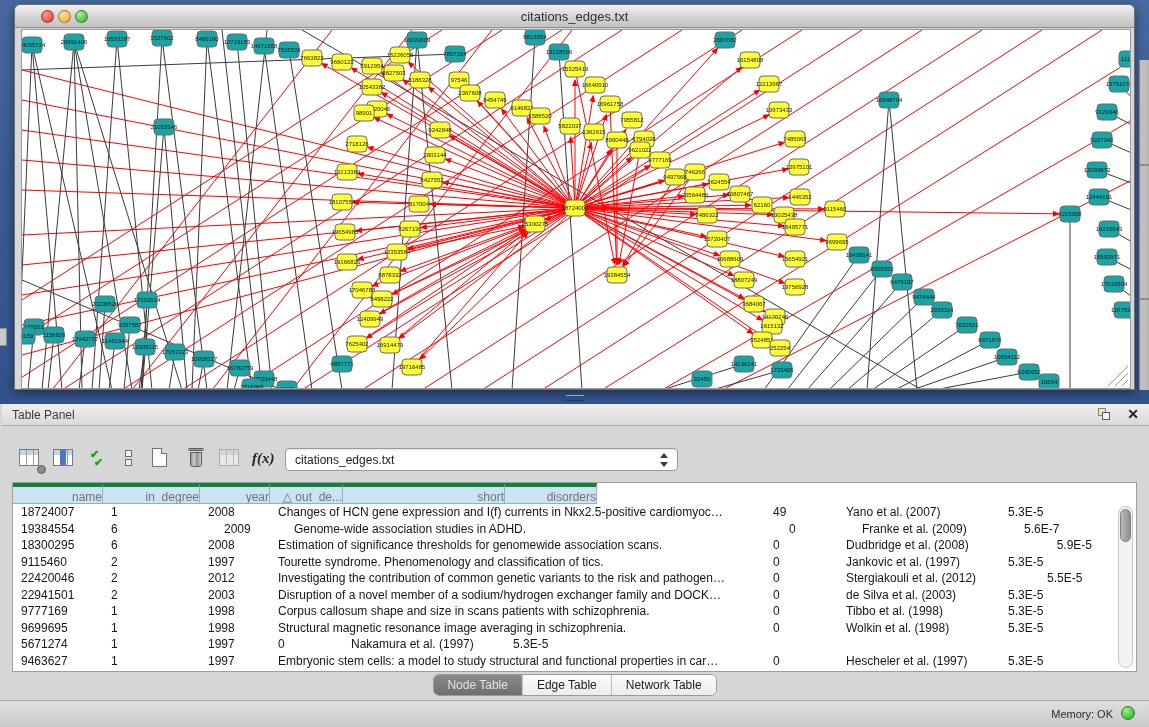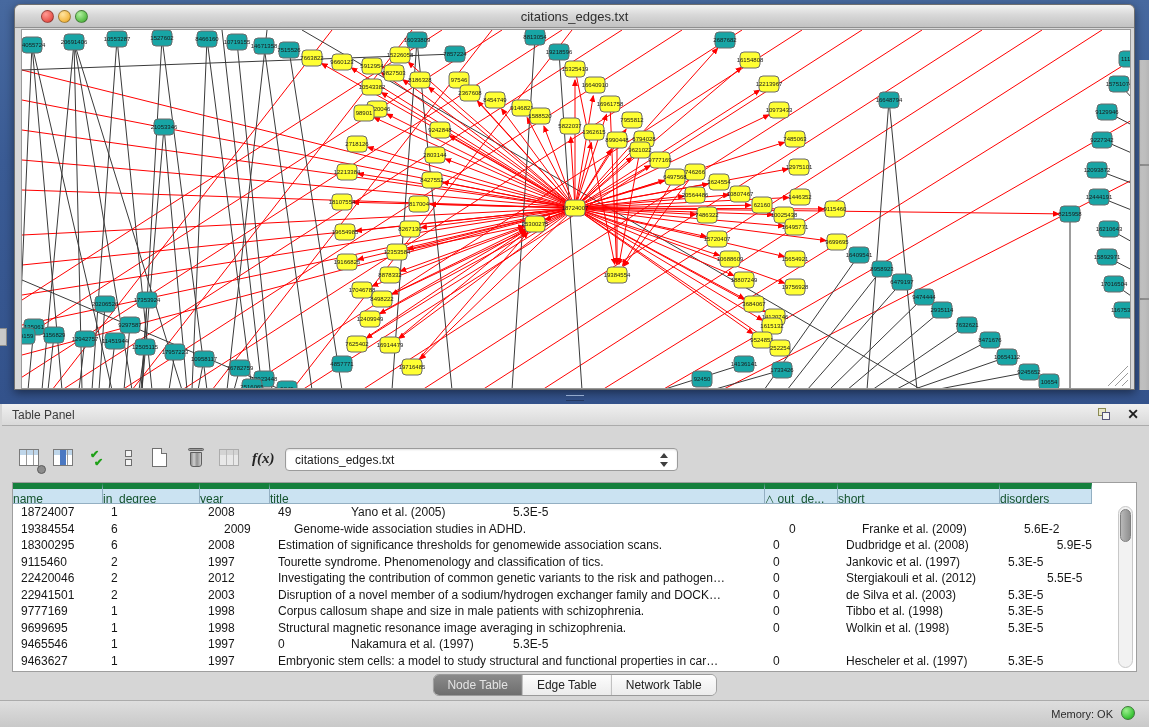--- a/index.html
+++ b/index.html
@@ -66,22 +66,22 @@
     border:1px solid #9B9B9B; border-radius:4px; box-shadow:inset 0 1px 2px rgba(0,0,0,.12); }
   #table-select-value { position:absolute; left:9px; top:4px; font-size:12px; color:#1C1C1C; }
   #stepper { position:absolute; right:8px; top:3px; width:9px; height:16px; }
   #stepper .up, #stepper .dn { position:absolute; left:0; width:0; height:0; border-left:4px solid transparent; border-right:4px solid transparent; }
   #stepper .up { top:1px; border-bottom:5px solid #3E3E3E; }
   #stepper .dn { bottom:1px; border-top:5px solid #3E3E3E; }
 
   
   #table-area { position:absolute; left:12px; top:78px; width:1125px; height:190px; background:#FFFFFF; border:1px solid #9E9E9E; }
   #thead { position:absolute; left:0; top:0; height:21px; display:flex; }
-  .th { height:21px; background:#CBE3F2; border-right:1px solid #93AFC2; border-bottom:1px solid #93AFC2; border-top:6px solid #15803d;
-       font-size:12px; color:#14532d; text-align:left; line-height:20px; overflow:hidden; white-space:nowrap; }
+  .th { height:21px; background:#CBE3F2; border-right:1px solid #93AFC2; border-bottom:1px solid #93AFC2; border-top:4px solid #15803d;
+       font-size:12px; color:#737373; text-align:right; line-height:20px; overflow:hidden; white-space:nowrap; }
   #tbody { position:absolute; left:0; top:21px; width:100%; }
   .tr { display:flex; height:16.5px; }
   .td { font-size:12px; color:#161616; line-height:16px; padding-left:8px; overflow:hidden; white-space:nowrap; }
   #vscroll { position:absolute; right:3px; top:23px; width:15px; height:162px; background:#F2F2F2; border:1px solid #C8C8C8; border-radius:8px; }
   #vthumb { position:absolute; left:1px; top:2px; width:11px; height:33px; border-radius:6px;
     background:linear-gradient(90deg,#B9B9B9,#8F8F8F); border:1px solid #7F7F7F; }
 
   
   #tabs { position:absolute; left:0; top:270px; width:100%; height:24px; }
   #tabbar { position:absolute; left:50%; transform:translateX(-50%); top:0; display:flex; height:22px;
@@ -612,42 +612,42 @@
             <span class="dn"></span>
           </span>
       </div>
     </div>
 
     <div id="table-area">
       <div id="thead">
           <div class="th" style="width: 90px;">name</div>
           <div class="th" style="width: 97px;">in_degree</div>
           <div class="th" style="width: 70px;">year</div>
-          <div class="th" style="width: 495px;">title</div>
           <div class="th" style="width: 73px;">△ out_de...</div>
           <div class="th" style="width: 162px;">short</div>
           <div class="th" style="width: 92px;">disorders</div>
         </div>
       <div id="tbody">
           <div class="tr">
             <div class="td" style="width: 90px;">18724007</div>
             <div class="td" style="width: 97px;">1</div>
             <div class="td" style="width: 70px;">2008</div>
+            <div class="td" style="width: 495px;">Changes of HCN gene expression and I(f) currents in Nkx2.5-positive cardiomyoc…</div>
             <div class="td" style="width: 73px;">49</div>
-            <div class="td" style="width: 162px;">Yano et al. (2005)</div>
+            <div class="td" style="width: 162px;">Yano et al. (2007)</div>
             <div class="td" style="width: 92px;">5.3E-5</div>
           </div>
           <div class="tr">
             <div class="td" style="width: 90px;">19384554</div>
             <div class="td" style="width: 97px;">6</div>
             <div class="td" style="width: 70px; margin-left: 16px;">2009</div>
             <div class="td" style="width: 495px;">Genome-wide association studies in ADHD.</div>
             <div class="td" style="width: 73px;">0</div>
             <div class="td" style="width: 162px;">Franke et al. (2009)</div>
-            <div class="td" style="width: 92px;">5.6E-2</div>
+            <div class="td" style="width: 92px;">5.6E-7</div>
           </div>
           <div class="tr">
             <div class="td" style="width: 90px;">18300295</div>
             <div class="td" style="width: 97px;">6</div>
             <div class="td" style="width: 70px;">2008</div>
             <div class="td" style="width: 495px;">Estimation of significance thresholds for genomewide association scans.</div>
             <div class="td" style="width: 73px;">0</div>
             <div class="td" style="width: 162px;">Dudbridge et al. (2008)</div>
             <div class="td" style="width: 92px; text-align: right;">5.9E-5</div>
           </div>
@@ -675,36 +675,36 @@
             <div class="td" style="width: 70px;">2003</div>
             <div class="td" style="width: 495px;">Disruption of a novel member of a sodium/hydrogen exchanger family and DOCK…</div>
             <div class="td" style="width: 73px;">0</div>
             <div class="td" style="width: 162px;">de Silva et al. (2003)</div>
             <div class="td" style="width: 92px;">5.3E-5</div>
           </div>
           <div class="tr">
             <div class="td" style="width: 90px;">9777169</div>
             <div class="td" style="width: 97px;">1</div>
             <div class="td" style="width: 70px;">1998</div>
-            <div class="td" style="width: 495px;">Corpus callosum shape and size in male patients with schizophrenia.</div>
+            <div class="td" style="width: 495px;">Corpus callosum shape and size in scans patients with schizophrenia.</div>
             <div class="td" style="width: 73px;">0</div>
             <div class="td" style="width: 162px;">Tibbo et al. (1998)</div>
             <div class="td" style="width: 92px;">5.3E-5</div>
           </div>
           <div class="tr">
             <div class="td" style="width: 90px;">9699695</div>
             <div class="td" style="width: 97px;">1</div>
             <div class="td" style="width: 70px;">1998</div>
             <div class="td" style="width: 495px;">Structural magnetic resonance image averaging in schizophrenia.</div>
             <div class="td" style="width: 73px;">0</div>
             <div class="td" style="width: 162px;">Wolkin et al. (1998)</div>
             <div class="td" style="width: 92px;">5.3E-5</div>
           </div>
           <div class="tr">
-            <div class="td" style="width: 90px;">9465546</div>
+            <div class="td" style="width: 90px;">5671274</div>
             <div class="td" style="width: 97px;">1</div>
             <div class="td" style="width: 70px;">1997</div>
             <div class="td" style="width: 73px;">0</div>
             <div class="td" style="width: 162px;">Nakamura et al. (1997)</div>
             <div class="td" style="width: 92px;">5.3E-5</div>
           </div>
           <div class="tr">
             <div class="td" style="width: 90px;">9463627</div>
             <div class="td" style="width: 97px;">1</div>
             <div class="td" style="width: 70px;">1997</div>

